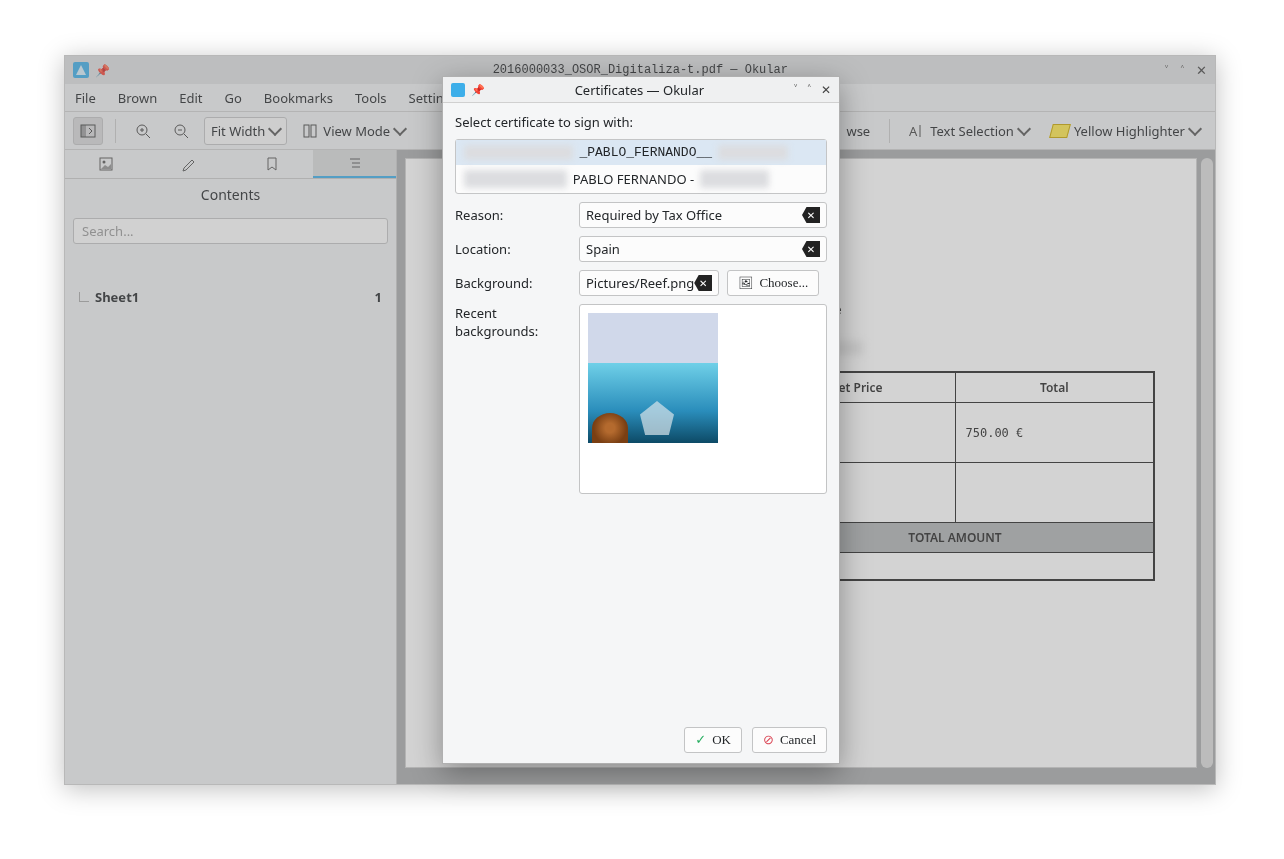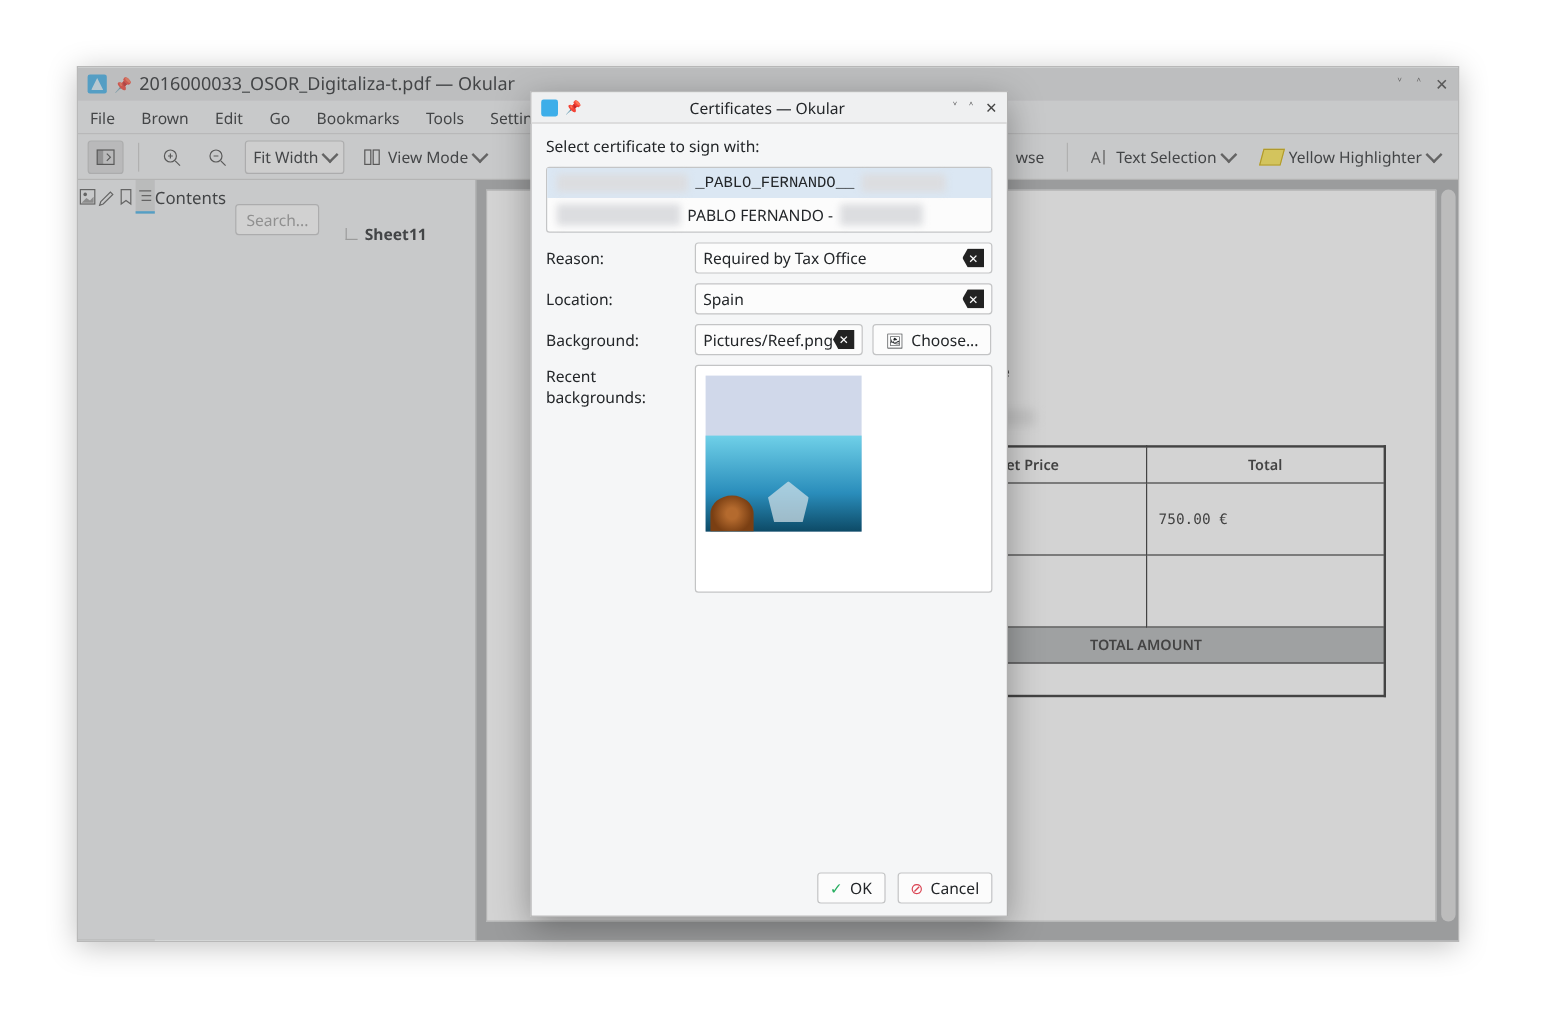--- a/index.html
+++ b/index.html
@@ -26,21 +26,21 @@
   .overlay-scrim {
     position:absolute; inset:0; background:rgba(128,128,128,0.35); z-index:5;
   }
   
   .titlebar {
     height:28px; display:flex; align-items:center; padding:0 8px; background:#dedfe0;
   }
   .titlebar .app-icon { width:16px; height:16px; background:#3daee9; border-radius:2px; margin-right:6px; position:relative; }
   .titlebar .app-icon::after { content:""; position:absolute; left:3px; top:3px; width:10px; height:10px; background:#fff; clip-path: polygon(0 100%,50% 0,100% 100%); opacity:.8; }
   .titlebar .pin { margin-right:6px; font-size:12px; }
-  .titlebar .title { flex:1; font-size:15px; color:#232629; }
+  .titlebar .title { flex:1; text-align:center; font-size:12px; color:#232629;font-family:Liberation Mono, monospace; }
   .titlebar .win-btns { display:flex; gap:12px; font-size:13px; color:#444; }
   
   .menubar {
     height:28px; display:flex; align-items:center; padding:0 10px; gap:22px; background:#eff0f1; border-bottom:1px solid #d0d0d0;
   }
   .menubar span { color:#232629; }
   
   .toolbar {
     height:38px; display:flex; align-items:center; padding:0 8px; gap:8px; background:#eff0f1; border-bottom:1px solid #d0d0d0;
   }
@@ -48,27 +48,27 @@
     display:inline-flex; align-items:center; justify-content:center; height:28px; min-width:28px; border:1px solid #c3c4c5; border-radius:3px; background:#f7f7f7; padding:0 6px; gap:5px;
   }
   .tool-btn.flat { border-color:transparent; background:transparent; }
   .tool-btn.active { background:#d7d8d9; }
   .icon { width:16px; height:16px; display:inline-block; position:relative; }
   .chev { width:10px; height:10px; border-right:2px solid #555; border-bottom:2px solid #555; transform:rotate(45deg); margin-top:-4px; }
   .sep { width:1px; height:24px; background:#c9c9c9; margin:0 4px; }
   .highlighter-swatch { width:18px; height:14px; background:#ffe94a; border:1px solid #caa700; transform:skewX(-15deg); }
   
   .body-row { display:flex; height:calc(100% - 28px - 28px - 38px); }
-  .sidebar { width:332px; background:#eff0f1; border-right:1px solid #c9c9c9; display:flex; flex-direction:row; }
+  .sidebar { width:332px; background:#eff0f1; border-right:1px solid #c9c9c9; display:flex; flex-direction:column; }
   .side-tabs { display:flex; border-bottom:1px solid #c9c9c9; }
   .side-tab { flex:1; height:28px; display:flex; align-items:center; justify-content:center; }
   .side-tab.active { background:#d9dadb; border-bottom:2px solid #3daee9; }
   .side-title { text-align:center; padding:6px 0; font-size:14px; }
   .search {
-    margin:20px 8px; height:26px; border:1px solid #c3c4c5; border-radius:3px; background:#fcfcfc; padding:0 8px; color:#888; display:flex; align-items:center;
+    margin:8px 8px; height:26px; border:1px solid #c3c4c5; border-radius:3px; background:#fcfcfc; padding:0 8px; color:#888; display:flex; align-items:center;
   }
   .tree { padding:4px 12px;margin-top:28px; }
   .tree-row { display:flex; align-items:center; justify-content:space-between; padding:4px 2px; }
   .tree-row .lbl { display:flex; align-items:center; gap:4px; }
   .tree-row .corner { width:10px; height:10px; border-left:1px solid #aaa; border-bottom:1px solid #aaa; margin-right:2px; }
   
   .doc-area { flex:1; background:#a9abad; position:relative; padding:8px; }
   .page {
     position:absolute; left:8px; top:8px; right:18px; bottom:16px; background:#ffffff; box-shadow:inset 0 0 0 1px #cfcfcf; padding:50px 42px 30px 350px;
     font-family:"DejaVu Sans Mono", monospace; font-size:12px; color:#222;
@@ -92,21 +92,21 @@
   .cert-item { padding:5px 8px; display:flex; gap:6px; align-items:center; }
   .cert-item.selected { background:#dbe7f3;font-family:Liberation Mono, monospace; }
   .redact { filter: blur(3px); background:#dcdde0; color:#dcdde0; border-radius:2px; padding:0 4px; }
   .form-row { display:flex; align-items:center; gap:8px; }
   .form-row label { width:116px; text-align:left; }
   .text-input {
     flex:1; height:26px; border:1px solid #c3c4c5; border-radius:3px; background:#fcfcfc; display:flex; align-items:center; padding:0 6px; justify-content:space-between;
   }
   .clear-btn { width:18px; height:16px; background:#222; clip-path: polygon(25% 0,100% 0,100% 100%,25% 100%,0 50%); display:flex; align-items:center; justify-content:center; color:#fff; font-size:10px; }
   .btn {
-    height:26px; border:1px solid #c3c4c5; border-radius:3px; background:#fcfcfc; padding:0 10px; display:inline-flex; align-items:center; gap:6px;
+    height:26px; border:1px solid #c3c4c5; border-radius:3px; background:#fcfcfc; padding:0 10px; display:inline-flex; align-items:center; gap:6px;font-family:Liberation Serif, serif;
   }
   .recent-box { border:1px solid #c3c4c5; border-radius:3px; background:#fff; padding:8px; height:190px; }
   .thumb { width:130px; height:130px; background:#d0d8ea; padding:0; display:flex; align-items:flex-end; }
   .thumb-img { width:100%; height:80px; background:linear-gradient(180deg,#6fd0e8 0%,#2a8dbb 60%,#0d4a66 100%); position:relative; overflow:hidden; }
   .thumb-img::before { content:""; position:absolute; left:40%; bottom:8px; width:34px; height:34px; background:#d8e4ea; clip-path:polygon(50% 0,100% 40%,85% 100%,15% 100%,0 40%); opacity:.7; }
   .thumb-img::after { content:""; position:absolute; left:4px; bottom:0; width:36px; height:30px; background:radial-gradient(circle,#b46a2e 20%,#7a3f13 70%); border-radius:50% 50% 0 0; }
   .dlg-footer { padding:10px 12px; display:flex; justify-content:flex-end; gap:10px; }
   .check-icon::before { content:"✓"; color:#27ae60; }
   .cancel-icon::before { content:"⊘"; color:#da4453; }
   .img-icon::before { content:"🖼"; font-size:12px; }

